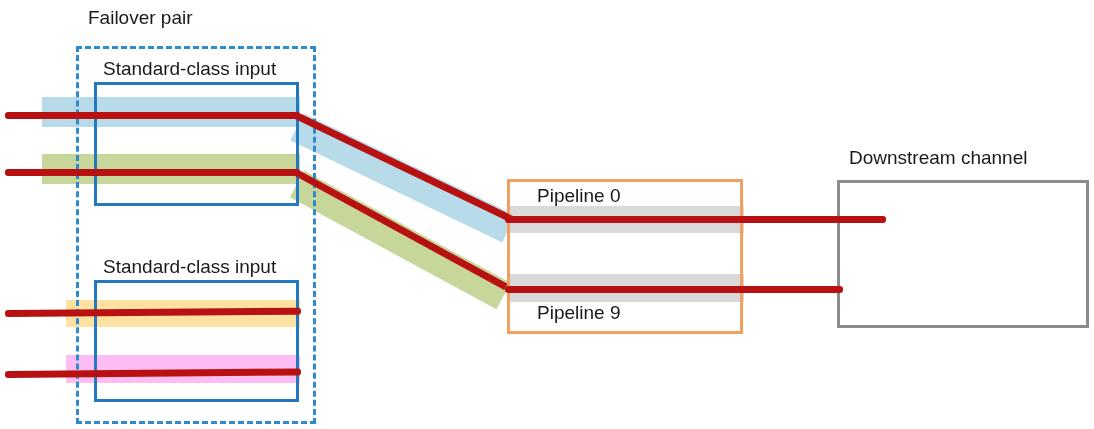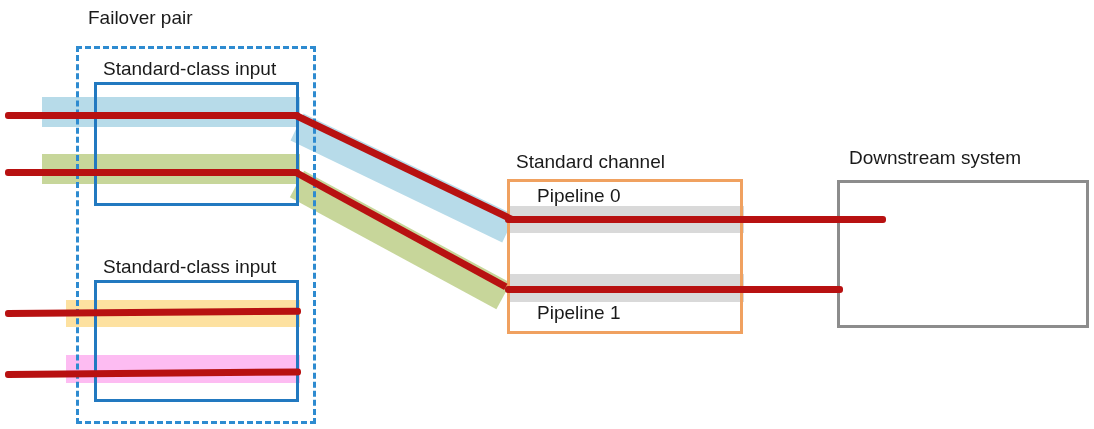--- a/index.html
+++ b/index.html
@@ -93,27 +93,26 @@
 <body>
 
 <div id="canvas">
 
   <div class="label" id="lbl-failover">Failover pair</div>
 
   <div class="label" id="lbl-sci-top">Standard-class input</div>
 
   <div class="label" id="lbl-sci-bottom">Standard-class input</div>
 
-  <div class="label" id="lbl-standard-chan">Standard channel</div>
 
   <div class="label" id="lbl-pipeline-0">Pipeline 0</div>
 
-  <div class="label" id="lbl-pipeline-1">Pipeline 1</div>
+  <div class="label" id="lbl-pipeline-1">Pipeline 9</div>
 
-  <div class="label" id="lbl-downstream">Downstream system</div>
+  <div class="label" id="lbl-downstream">Downstream channel</div>
 
   <div class="band band-blue" id="band-blue"></div>
   <div class="band band-green" id="band-green"></div>
   <div class="band band-yellow" id="band-yellow"></div>
   <div class="band band-pink" id="band-pink"></div>
 
   <div class="diag-band" id="diag-band-blue"></div>
   <div class="diag-band" id="diag-band-green"></div>
 
   <div class="band band-gray" id="band-gray-0"></div>

